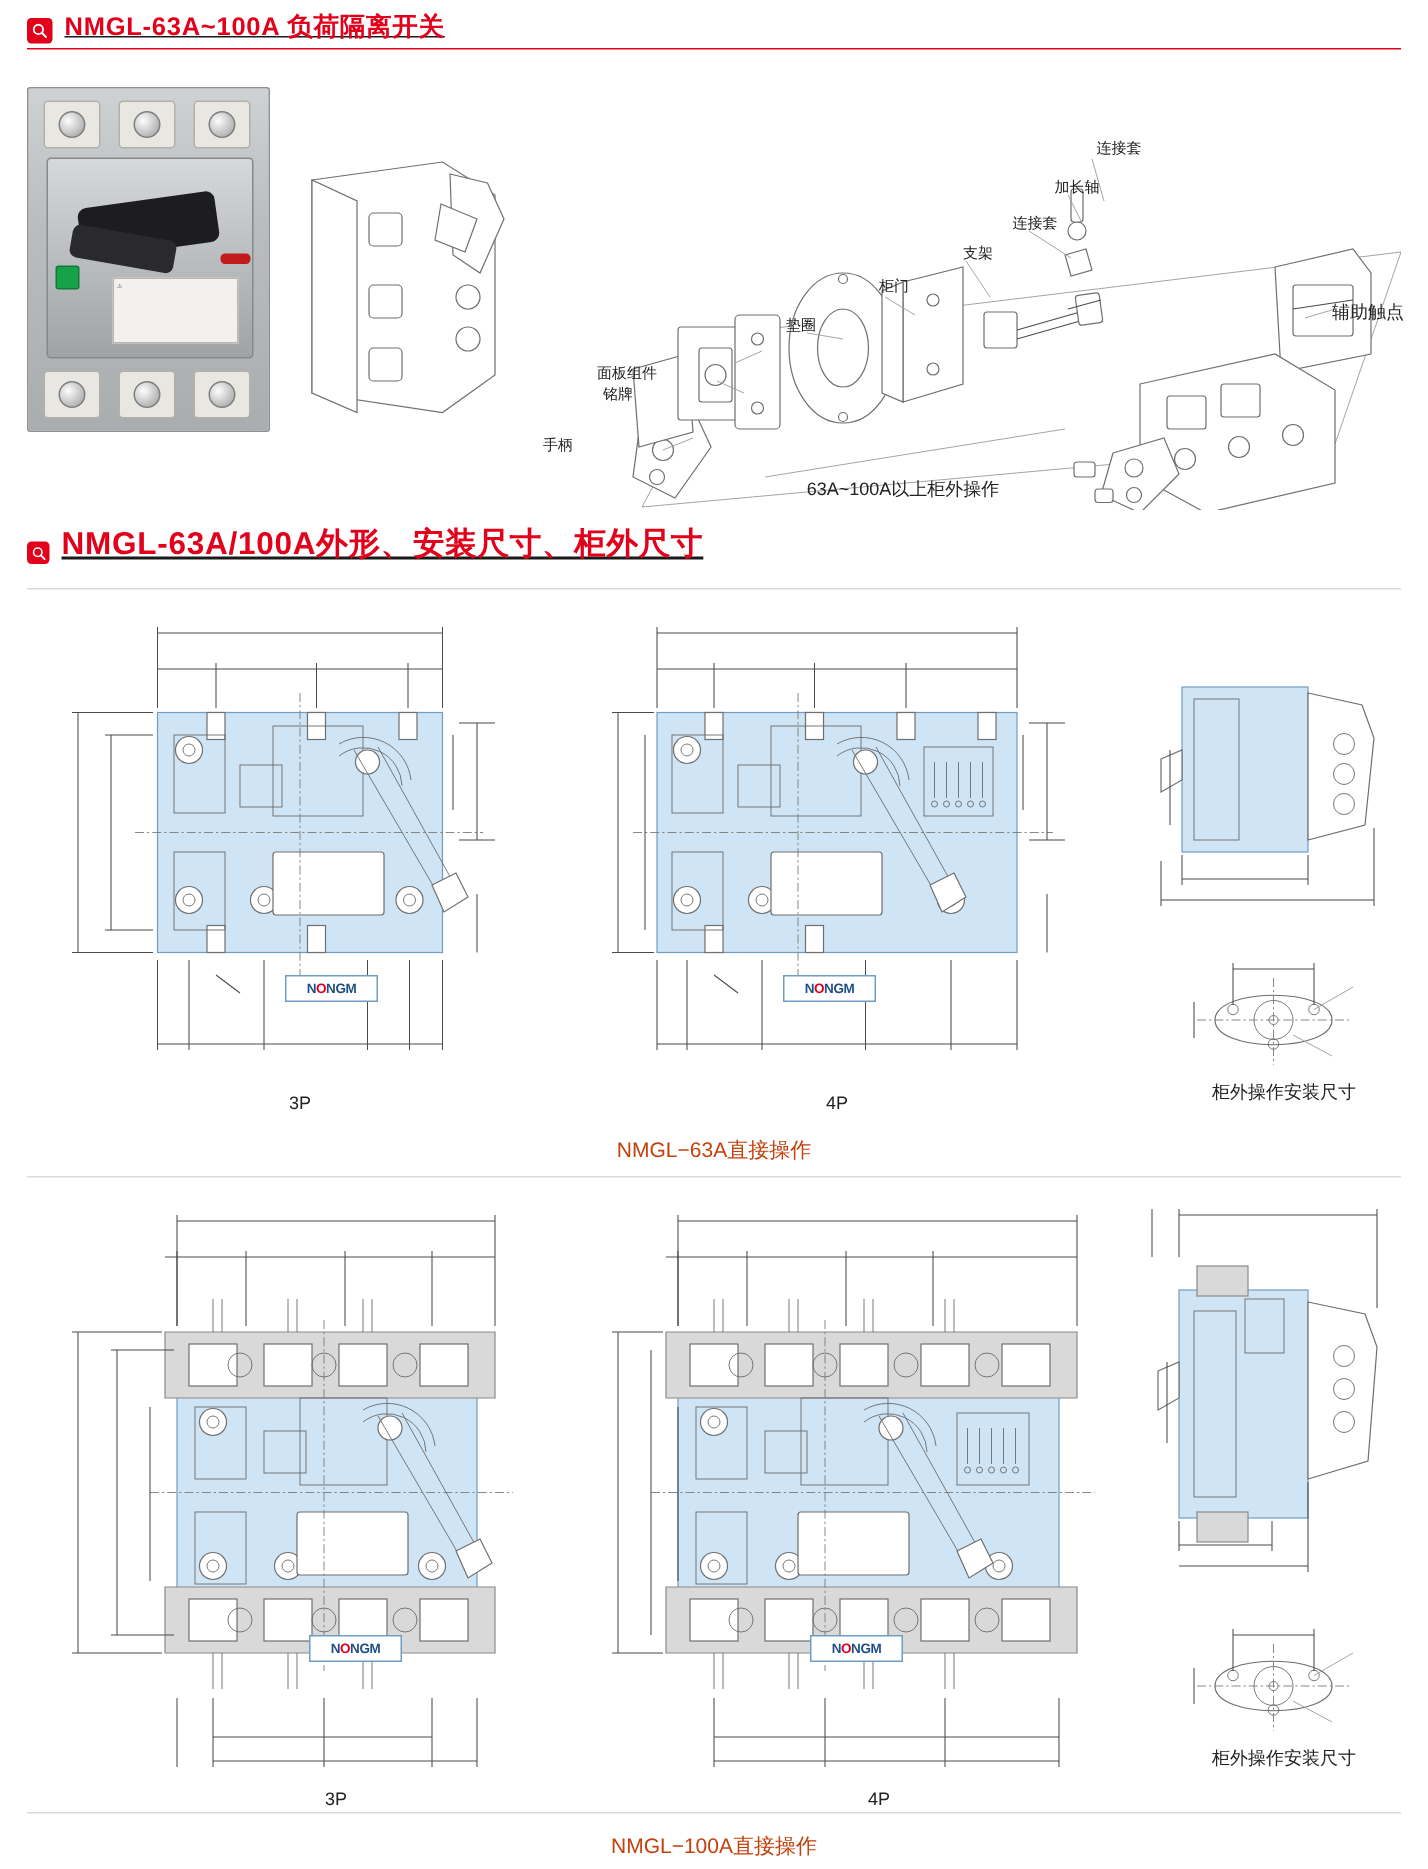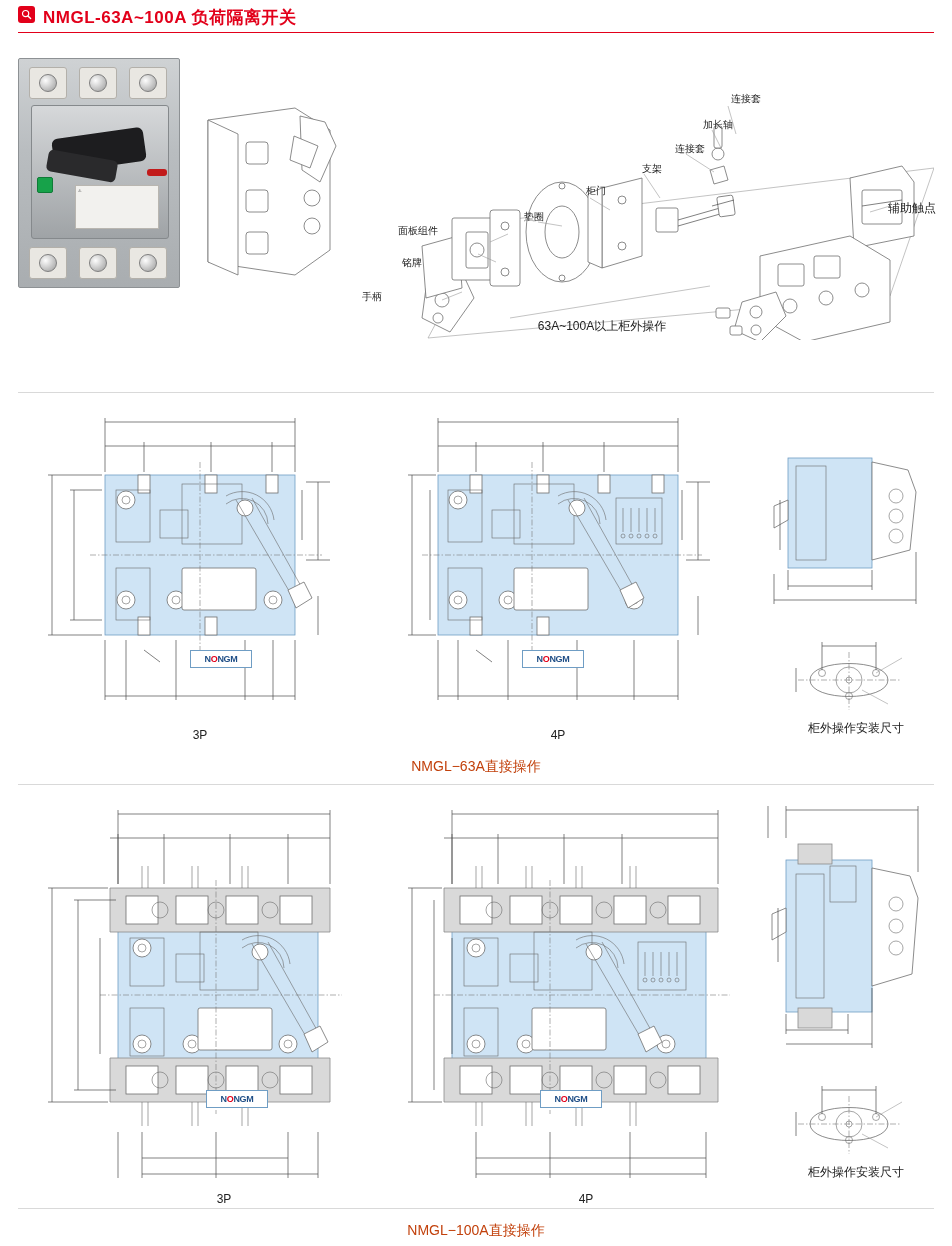--- a/index.html
+++ b/index.html
@@ -7,21 +7,21 @@
     width:952px;height:1246px;
     background:#ffffff;
     font-family:"Liberation Sans","DejaVu Sans",sans-serif;
     color:#1a1a1a;
     position:relative;
     overflow:hidden;
   }
   .page{position:relative;width:952px;height:1246px;}
 
   
-  .sec-head{display:flex;align-items:flex-start;gap:8px;}
+  .sec-head{display:flex;align-items:flex-end;gap:8px;text-decoration:underline;}
   .sec-icon{
     width:17px;height:17px;border-radius:3px;background:#e2001a;
     display:flex;align-items:center;justify-content:center;flex:none;
   }
   .sec-icon svg{display:block;}
   .sec-title{
     color:#e2001a;font-weight:bold;letter-spacing:.5px;white-space:nowrap;
   }
   #sec1{position:absolute;left:18px;top:6px;}
   #sec1 .sec-title{font-size:17px;}
@@ -206,27 +206,36 @@
         <line x1="680" y1="162" x2="700" y2="156"></line>
         <line x1="320" y1="268" x2="520" y2="236"></line>
       </g>
     </svg>
     <span class="t c" style="left:556px;top:42px;">连接套</span>
     <span class="t c" style="left:528px;top:68px;">加长轴</span>
     <span class="t c" style="left:500px;top:92px;">连接套</span>
     <span class="t c" style="left:462px;top:112px;">支架</span>
     <span class="t c" style="left:406px;top:134px;">柜门</span>
     <span class="t c" style="left:344px;top:160px;">垫圈</span>
-    <span class="t c" style="left:228px;top:174px;">面板组件</span>
+    <span class="t c" style="left:228px;top:192px;">面板组件</span>
     <span class="t c" style="left:222px;top:206px;">铭牌</span>
     <span class="t c" style="left:182px;top:240px;">手柄</span>
     <span class="t" style="left:698px;top:150px;font-size:12px;">辅助触点</span>
     <span class="t c" style="left:412px;top:268px;font-size:12px;">63A~100A以上柜外操作</span>
   </div>
 
+  <div class="sec-head" id="sec2">
+    <span class="sec-icon">
+      <svg width="10" height="10" viewBox="0 0 11 11">
+          <circle cx="4.6" cy="4.6" r="3.1" fill="none" stroke="#fff" stroke-width="1.2"></circle>
+          <line x1="6.9" y1="6.9" x2="9.6" y2="9.6" stroke="#fff" stroke-width="1.4" stroke-linecap="round"></line>
+        </svg>
+    </span>
+    <span class="sec-title">NMGL-63A/100A外形、安装尺寸、柜外尺寸</span>
+  </div>
   <div class="divider" style="top:392px;"></div>
   <div class="divider" style="top:784px;"></div>
   <div class="divider" style="top:1208px;"></div>
 
   <div class="dw" style="left:30px;top:400px;width:330px;height:350px;">
     <svg width="330" height="350" viewBox="0 0 330 350">
 
       <rect class="blue" x="75" y="75" width="190" height="160"></rect>
 
       <rect class="wh" x="108" y="75" width="12" height="18"></rect>

